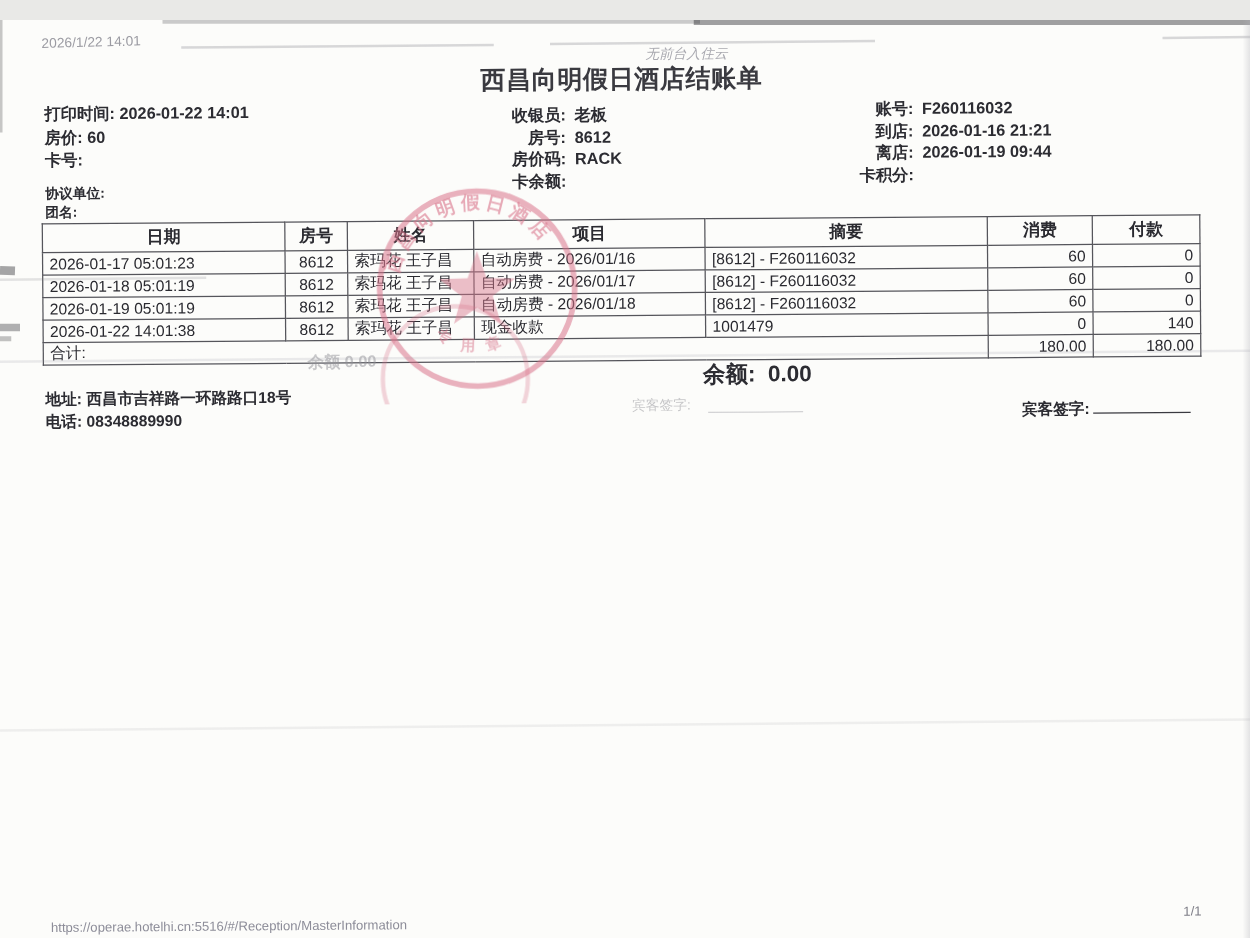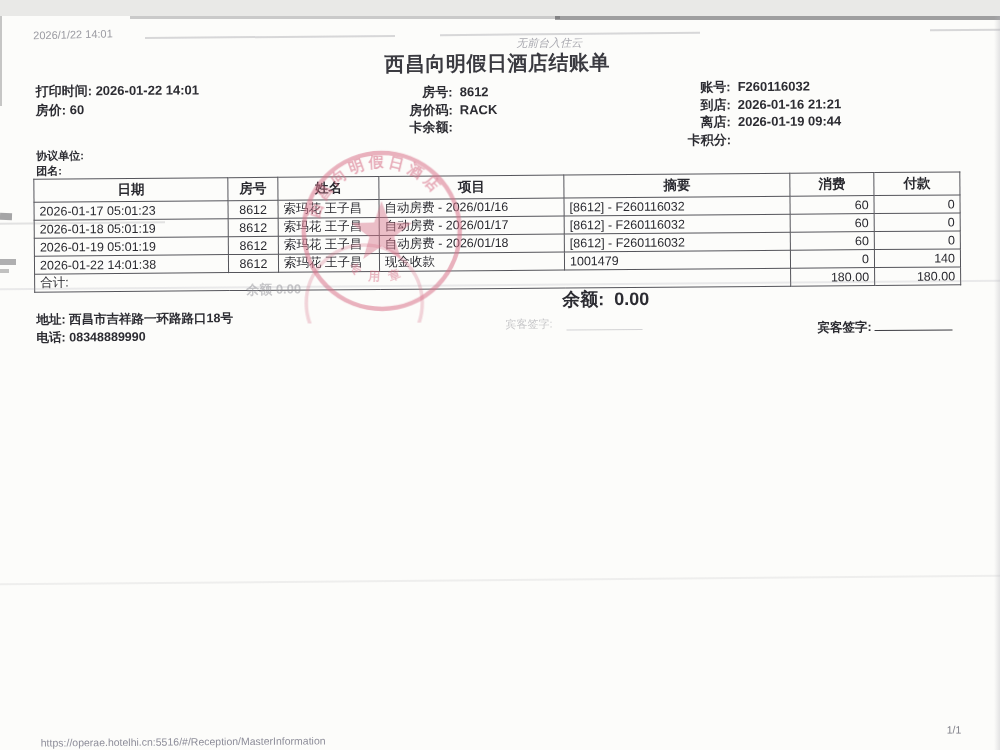--- a/index.html
+++ b/index.html
@@ -45,27 +45,32 @@
   <div id="content">
 
     <div class="abs gray-small" id="print-meta">2026/1/22 14:01</div>
     <div class="abs gray-small" id="hdr-right">无前台入住云</div>
 
     <div class="abs" id="doc-title">西昌向明假日酒店结账单</div>
 
     <div class="abs" style="left:38px;top:63px;">
       <div class="info-line"><span class="b">打印时间:</span> <span class="b">2026-01-22 14:01</span></div>
       <div class="info-line"><span class="b">房价:</span> <span class="b">60</span></div>
+      <div class="info-line"><span class="b">卡号:</span> <span class="b"></span></div>
     </div>
     <div class="abs" style="left:38px;top:129px;">
       <div class="small-info"><span class="b">协议单位:</span> <span></span></div>
       <div class="small-info"><span class="b">团名:</span> <span></span></div>
     </div>
 
     <div class="abs" style="left:340px;top:67px;">
+      <div class="flexline">
+          <span class="ml b">收银员:</span>
+          <span class="mv b">老板</span>
+        </div>
       <div class="flexline">
           <span class="ml b">房号:</span>
           <span class="mv b">8612</span>
         </div>
       <div class="flexline">
           <span class="ml b">房价码:</span>
           <span class="mv b">RACK</span>
         </div>
       <div class="flexline">
           <span class="ml b">卡余额:</span>

